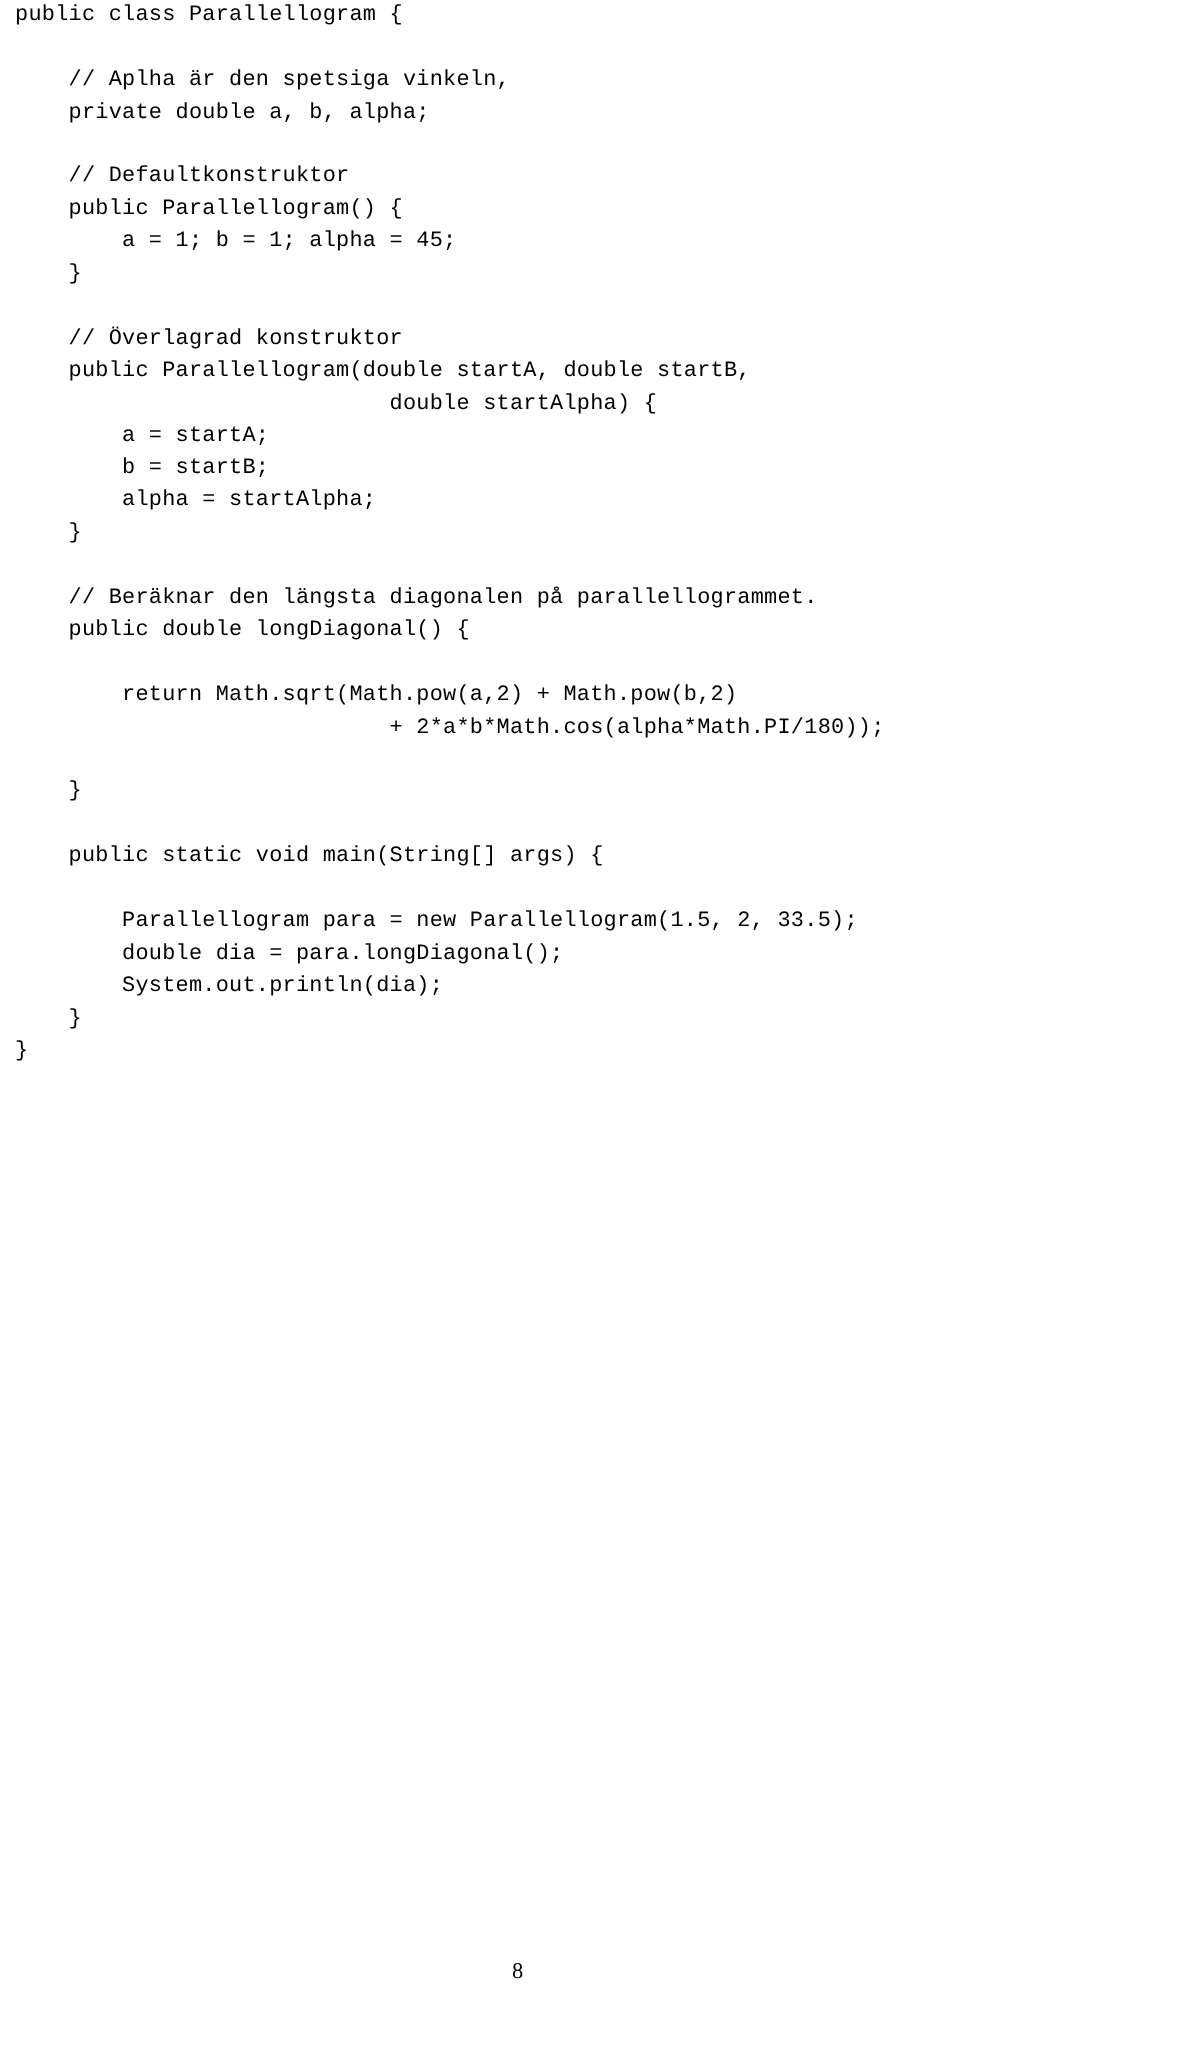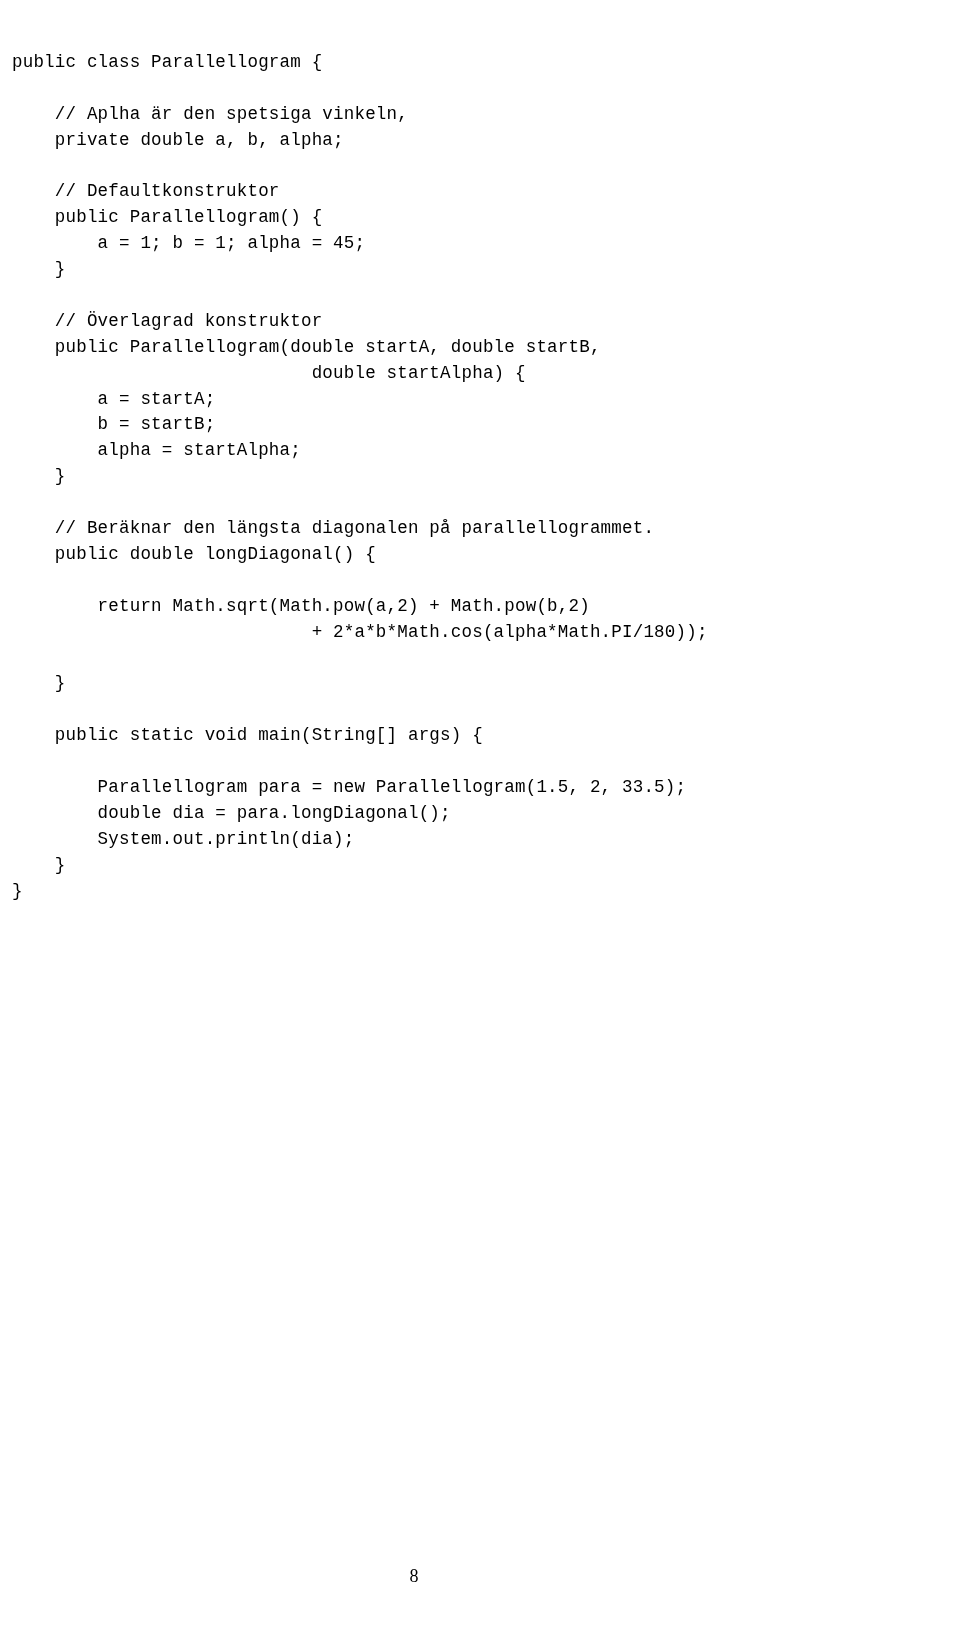--- a/index.html
+++ b/index.html
@@ -9,21 +9,20 @@
     font-family: "Courier New", Courier, monospace;
     font-size: 17.5px;
     line-height: 1.48;
     color: #000;
   }
   .page {
     width: 828px;
     height: 1644px;
     position: relative;
     box-sizing: border-box;
-    padding-top: 50px;
     padding-left: 0;
   }
   pre.code {
     margin: 0;
     padding: 0 0 0 12px;
     white-space: pre;
     font-family: "Courier New", Courier, monospace;
     letter-spacing: 0.2px;
   }
   .pagenum {

